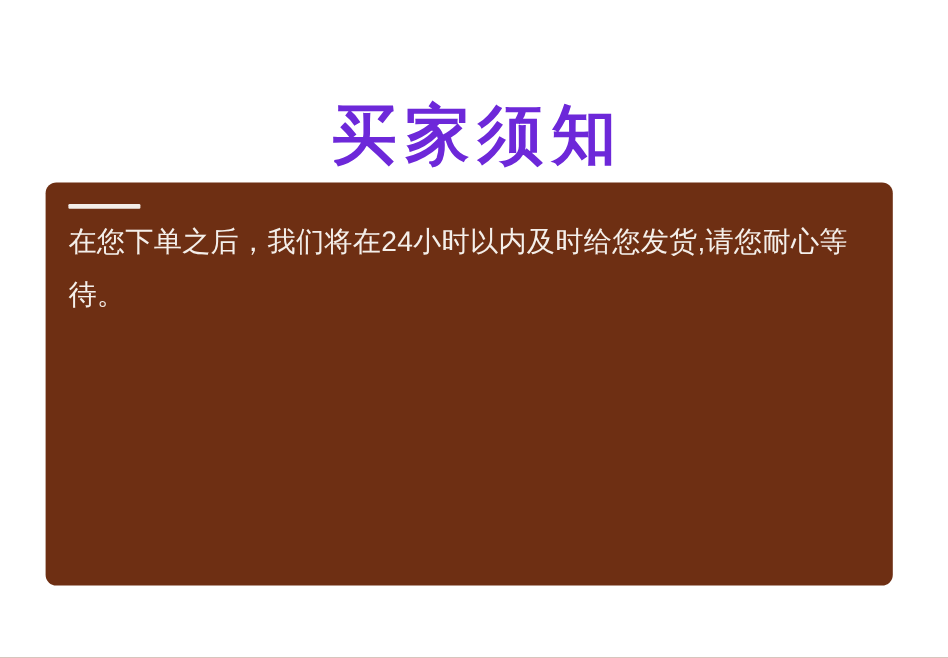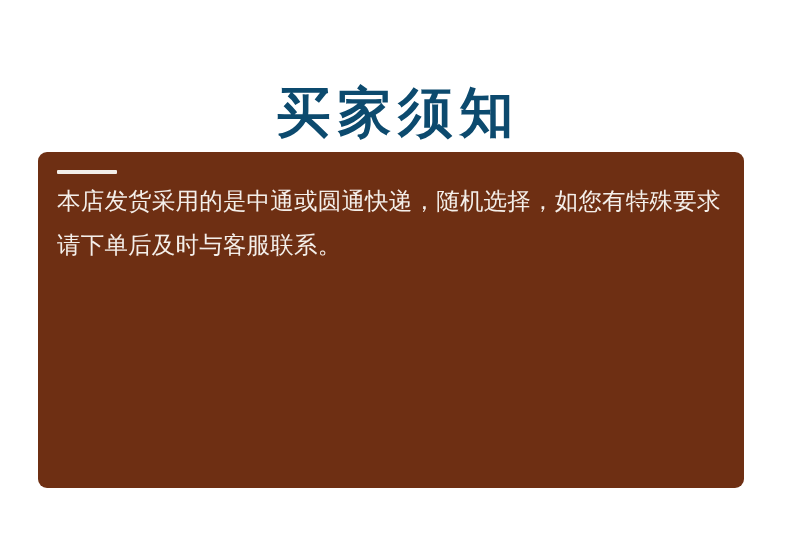--- a/index.html
+++ b/index.html
@@ -31,21 +31,21 @@
     top: 44px;
     width: 790px;
     text-align: center;
   }
   .page-title {
     display: inline-block;
     font-family: "DejaVu Serif", "Liberation Serif", serif;
     font-size: 54px;
     line-height: 64px;
     font-weight: 700;
-    color: #0c4a6e;
+    color: #6d28d9;
     letter-spacing: 7px;
     text-indent: 7px;
     white-space: nowrap;
   }
 
   
   .notice-card {
     position: absolute;
     left: 38px;
     top: 152px;
@@ -99,23 +99,23 @@
 
 <div class="page">
 
   <div class="title-wrap">
     <h1 class="page-title">买家须知</h1>
   </div>
 
   <div class="notice-card">
     <ul class="notice-list">
 
-
       <li class="notice-item">
         <span class="item-rule"></span>
-        <span class="item-text">本店发货采用的是中通或圆通快递，随机选择，如您有特殊要求请下单后及时与客服联系。</span>
+        <span class="item-text">在您下单之后，我们将在24小时以内及时给您发货,请您耐心等待。</span>
       </li>
+
 
 
     </ul>
   </div>
 
 </div>
 
 </body></html>

